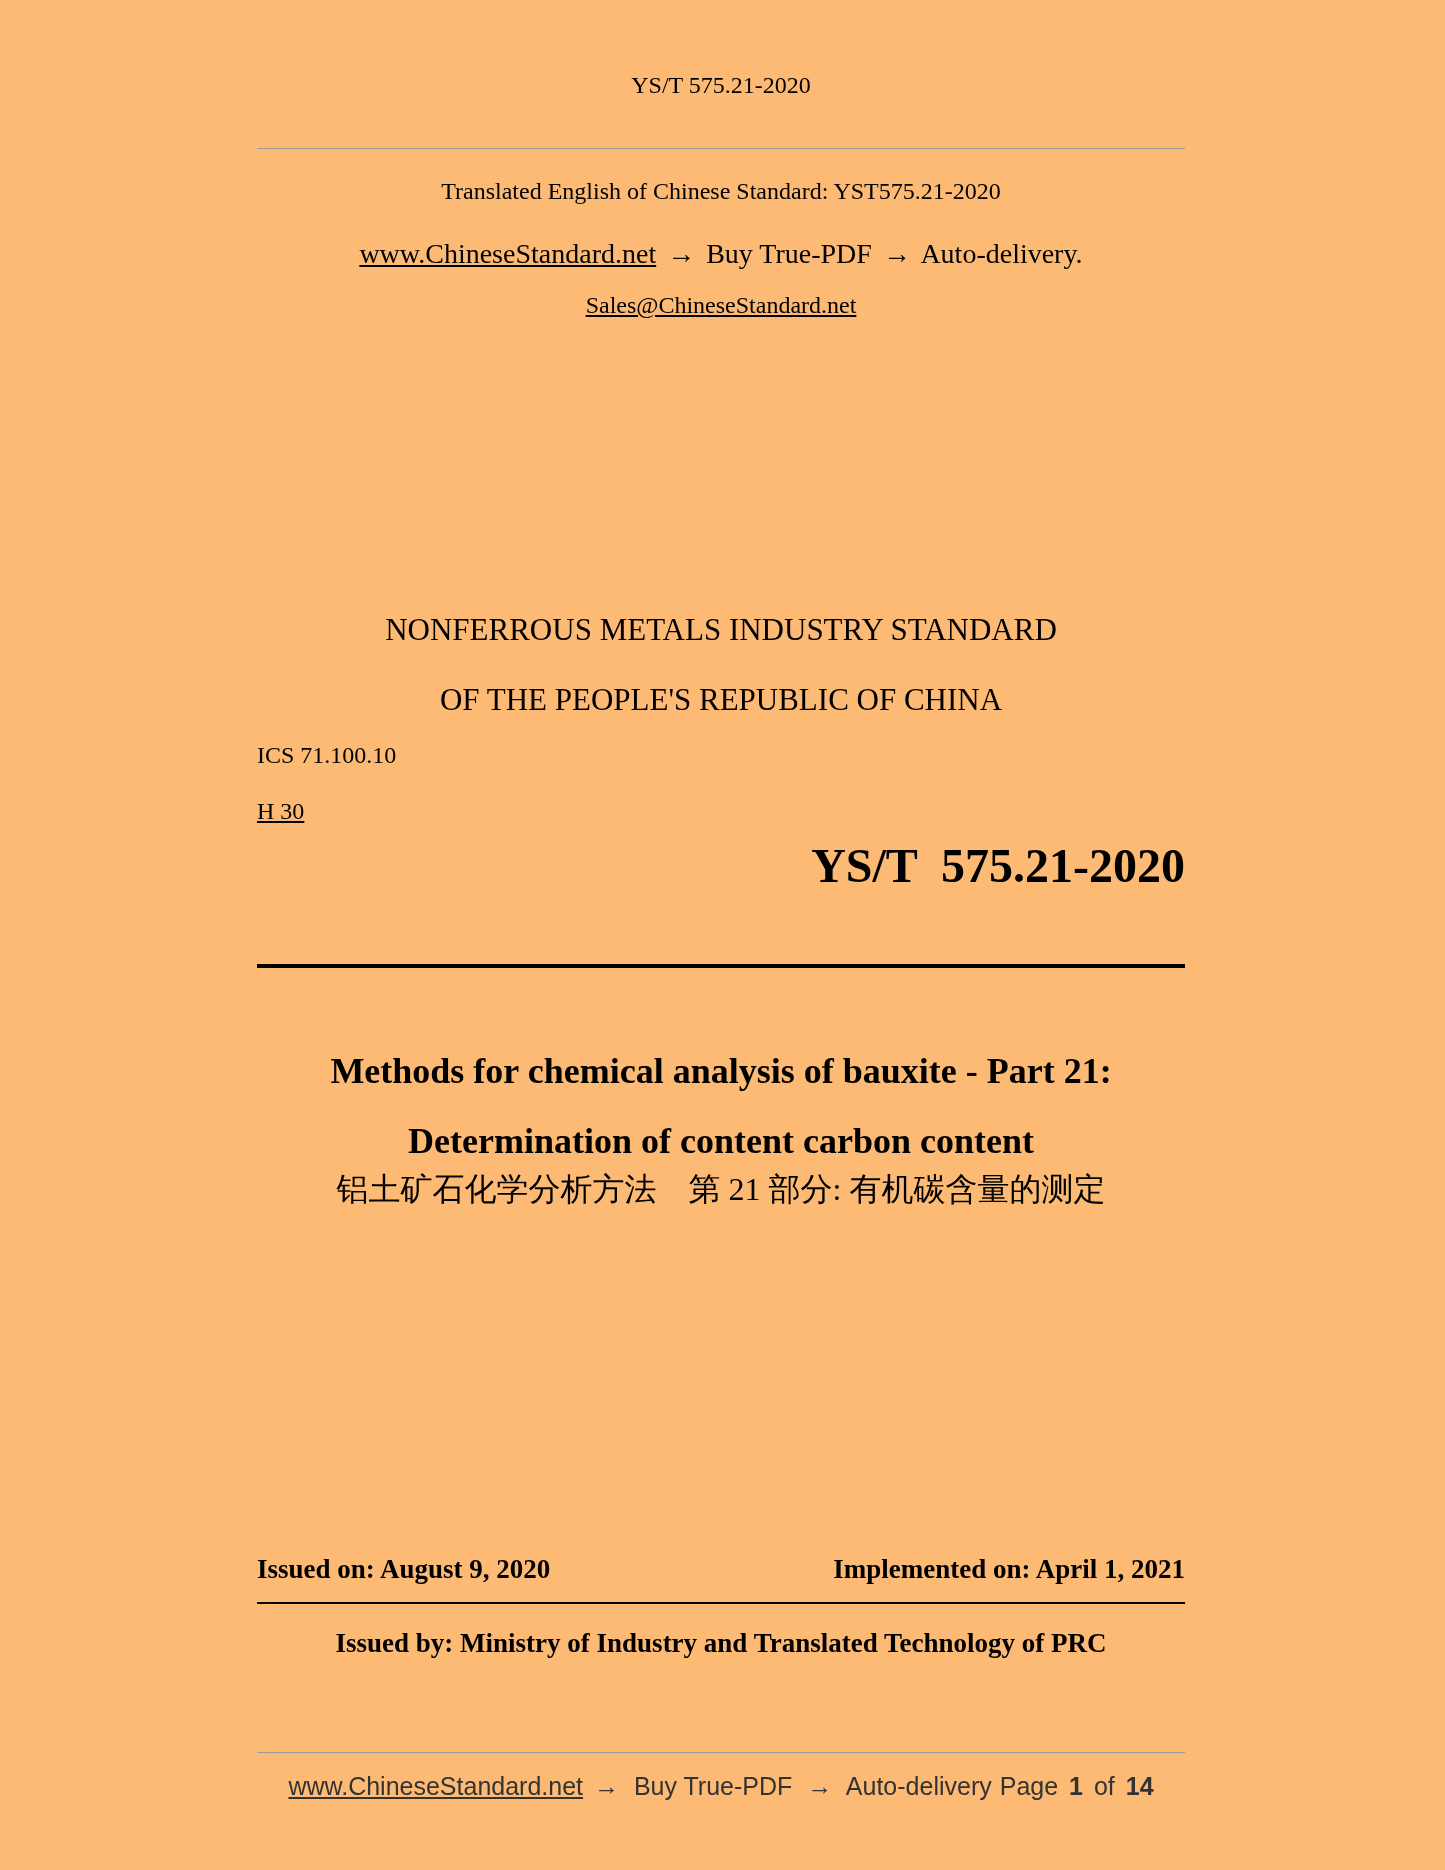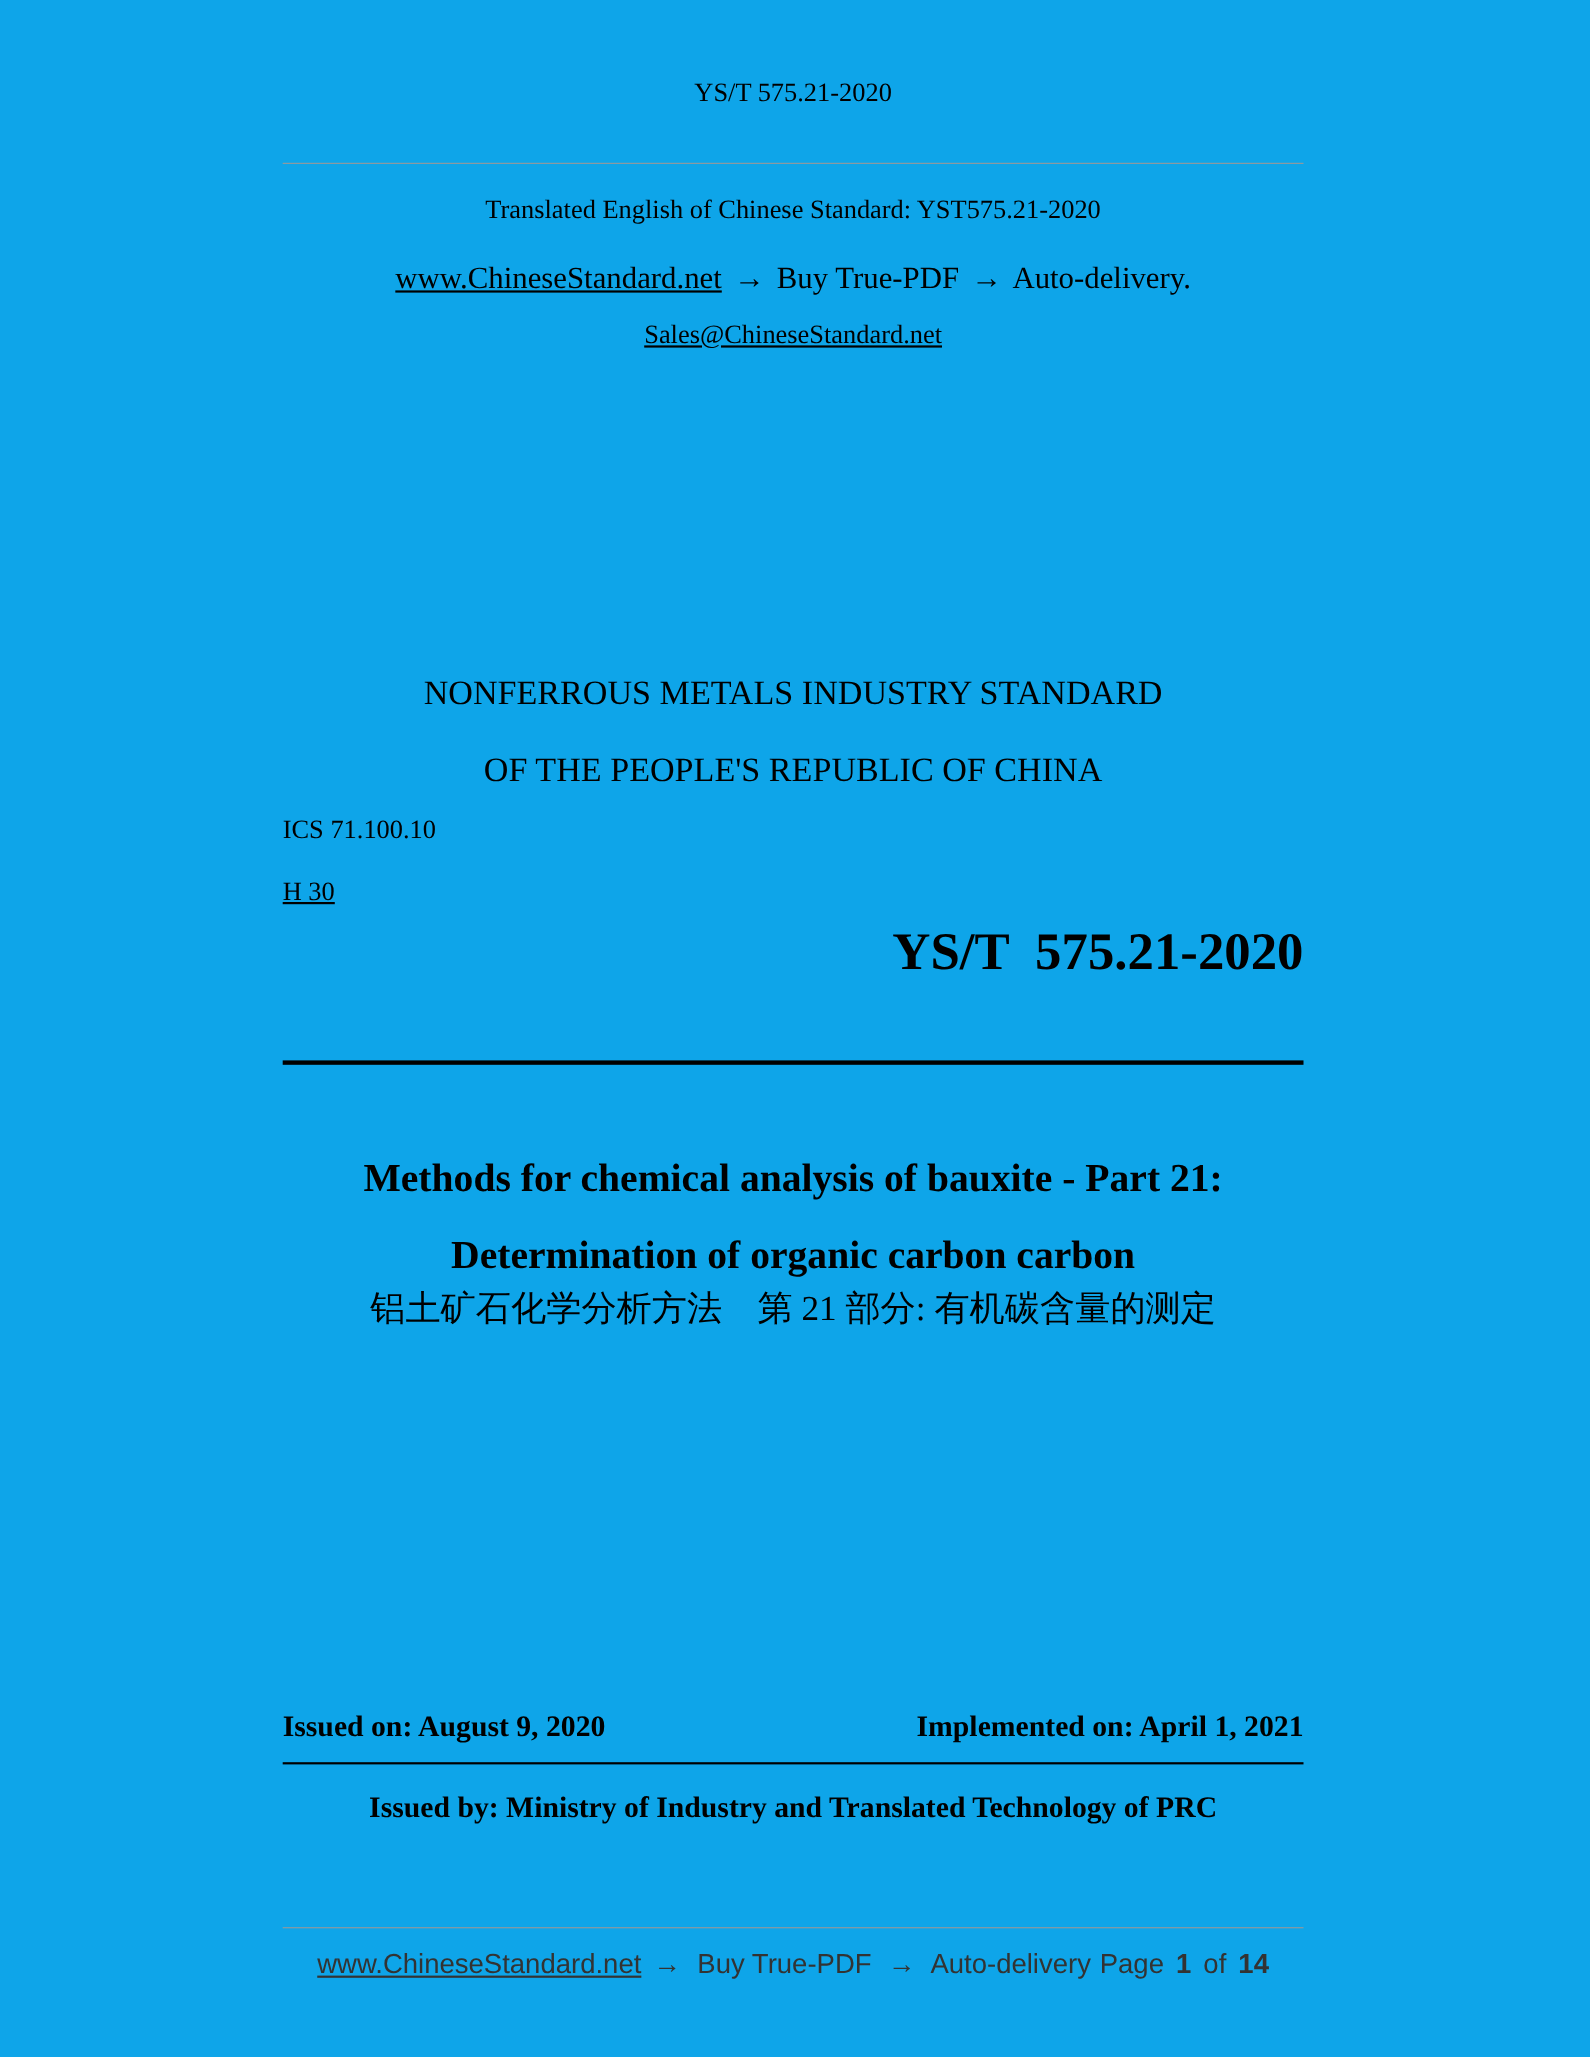--- a/index.html
+++ b/index.html
@@ -2,21 +2,21 @@
 <html><head>
 <meta charset="utf-8">
 <style>
   * { margin:0; padding:0; box-sizing:border-box; }
   html, body { background:#ffffff; }
   .page {
     position:relative;
     width:1445px;
     height:1870px;
     margin:0 auto;
-    background:#0ea5e9;
+    background:#fdba74;
     color:#000;
     font-family:"Liberation Serif", serif;
     overflow:hidden;
   }
   .abs { position:absolute; }
   .cx { left:257px; width:928px; }
   .center { text-align:center; }
   .right { text-align:right; }
   .left { text-align:left; }
   .pre { white-space:pre; }
@@ -82,21 +82,21 @@
   <div class="abs cx center org2">OF THE PEOPLE'S REPUBLIC OF CHINA</div>
 
   <div class="abs cx left ics">ICS 71.100.10</div>
   <div class="abs cx left h30">H 30</div>
 
   <div class="abs cx right pre std-number">YS/T  575.21-2020</div>
 
   <div class="abs cx rule-thick rule-title"></div>
 
   <div class="abs cx center title-en1">Methods for chemical analysis of bauxite - Part 21:</div>
-  <div class="abs cx center title-en2">Determination of organic carbon carbon</div>
+  <div class="abs cx center title-en2">Determination of content carbon content</div>
   <div class="abs cx center title-zh">铝土矿石化学分析方法　第 21 部分: 有机碳含量的测定</div>
 
   <div class="abs cx dates-row">
     <span>Issued on: August 9, 2020</span>
     <span>Implemented on: April 1, 2021</span>
   </div>
   <div class="abs cx rule-med rule-dates"></div>
 
   <div class="abs cx center issuer">Issued by: Ministry of Industry and Translated Technology of PRC</div>
 

